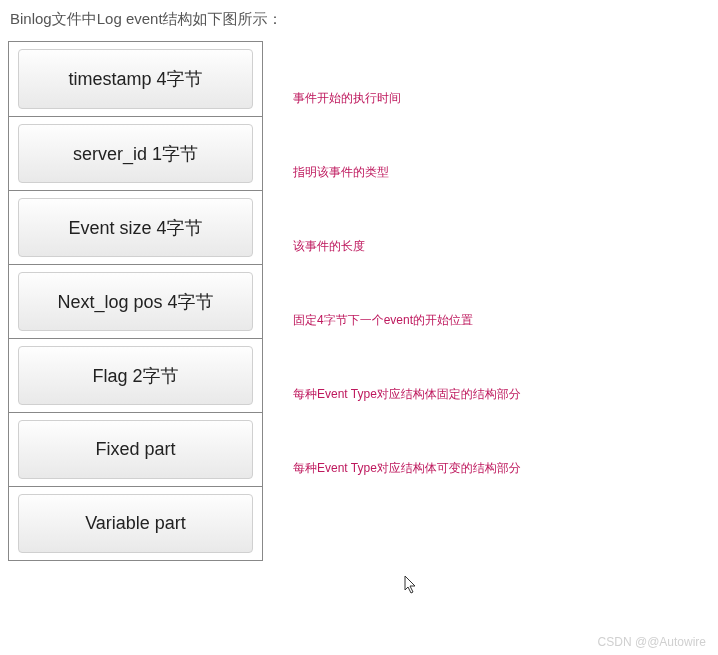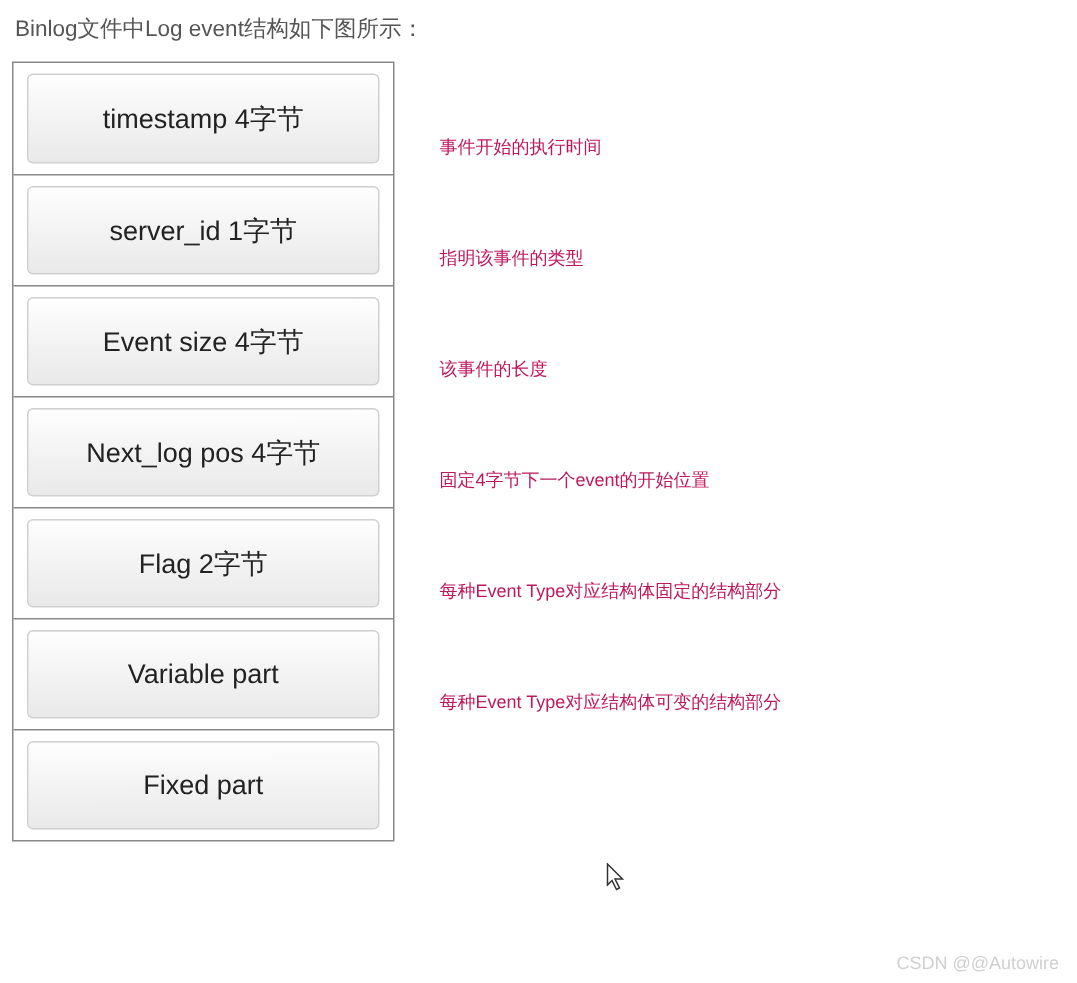--- a/index.html
+++ b/index.html
@@ -97,24 +97,24 @@
     <div class="box">
         <div class="inner">Event size  4字节</div>
       </div>
     <div class="box">
         <div class="inner">Next_log pos 4字节</div>
       </div>
     <div class="box">
         <div class="inner">Flag 2字节</div>
       </div>
     <div class="box">
-        <div class="inner">Variable part</div>
+        <div class="inner">Fixed part</div>
       </div>
     <div class="box">
-        <div class="inner">Fixed part</div>
+        <div class="inner">Variable part</div>
       </div>
   </div>
 
   <div class="descriptions">
     <div class="desc">事件开始的执行时间</div>
     <div class="desc">指明该事件的类型</div>
     <div class="desc">该事件的长度</div>
     <div class="desc">固定4字节下一个event的开始位置</div>
     <div class="desc">每种Event Type对应结构体固定的结构部分</div>
     <div class="desc">每种Event Type对应结构体可变的结构部分</div>

